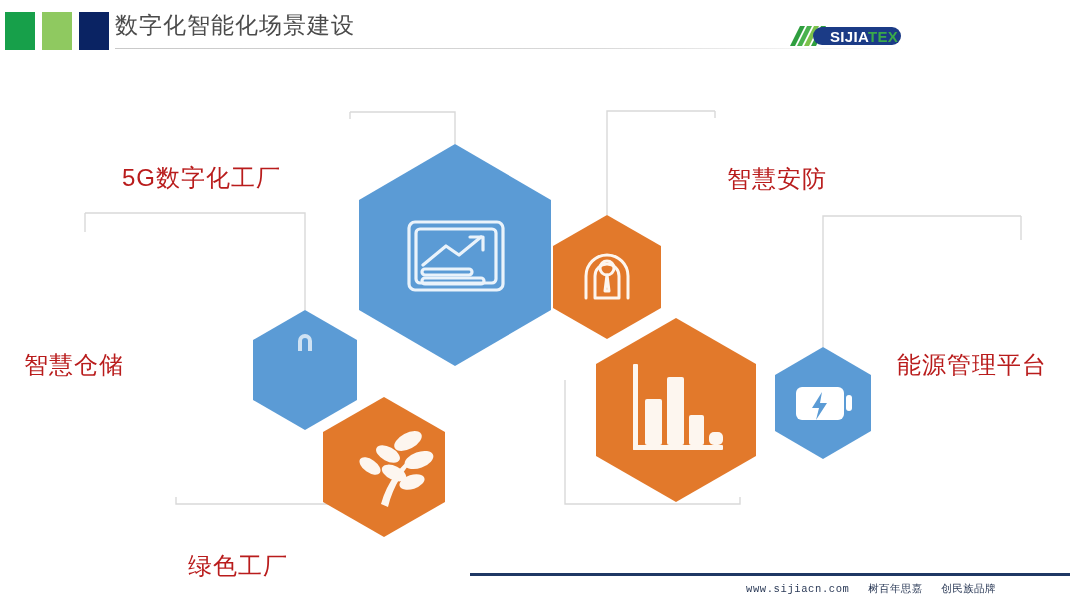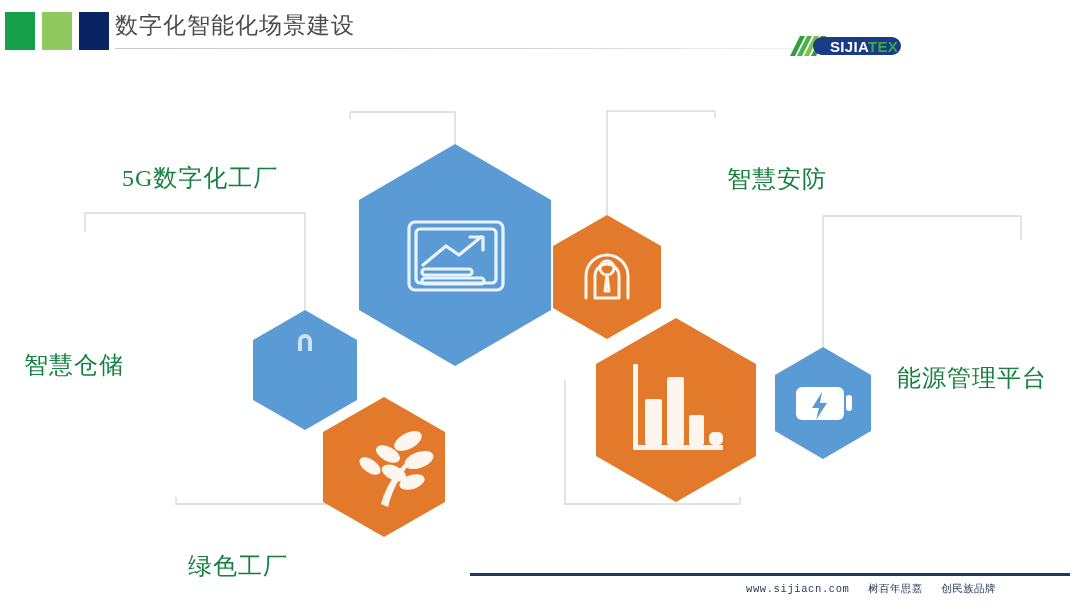--- a/index.html
+++ b/index.html
@@ -23,49 +23,49 @@
     font-size:23px;color:#4b4b4b;letter-spacing:1px;
     font-family:"Liberation Sans","DejaVu Sans",sans-serif;
     white-space:nowrap;
   }
   .header-rule{
     position:absolute;left:115px;top:48px;width:790px;height:1px;
     background:linear-gradient(to right,#c9c9c9 0%,#d8d8d8 60%,#ffffff 100%);
   }
 
   
-  .logo{position:absolute;right:20px;top:30px;width:118px;height:34px;}
+  .logo{position:absolute;right:20px;top:20px;width:118px;height:34px;}
 
   
   .footer-rule{
     position:absolute;left:470px;top:573px;width:600px;height:3px;
     background:#1f3864;
   }
   .footer-text{
     position:absolute;left:746px;top:582px;
     font-size:10.5px;color:#2b3a57;letter-spacing:.4px;white-space:nowrap;
   }
   .footer-url{font-family:"Liberation Mono","DejaVu Sans Mono",monospace;letter-spacing:.6px;}
   .footer-sep{display:inline-block;width:12px;}
 
   
   .canvas{position:absolute;left:0;top:62px;width:1080px;height:500px;}
   .canvas svg{position:absolute;left:0;top:0;}
 
   
   .label{
     position:absolute;
-    font-size:24px;color:#15803d;white-space:nowrap;
-    font-family:Liberation Serif, serif;
+    font-size:24px;color:#b91c1c;white-space:nowrap;
+    font-family:Liberation Sans, sans-serif;
     letter-spacing:1px;
   }
   .lb-5g{left:122px;top:100px;}
   .lb-wh{left:24px;top:287px;}
   .lb-sec{left:727px;top:101px;}
-  .lb-energy{left:897px;top:300px;}
+  .lb-energy{left:897px;top:287px;}
   .lb-green{left:188px;top:488px;}
   .lb-dec{left:752px;top:488px;}
 </style>
 </head>
 <body>
 
 <div class="slide">
 
   <div class="header">
     <div class="sw sw1"></div>

